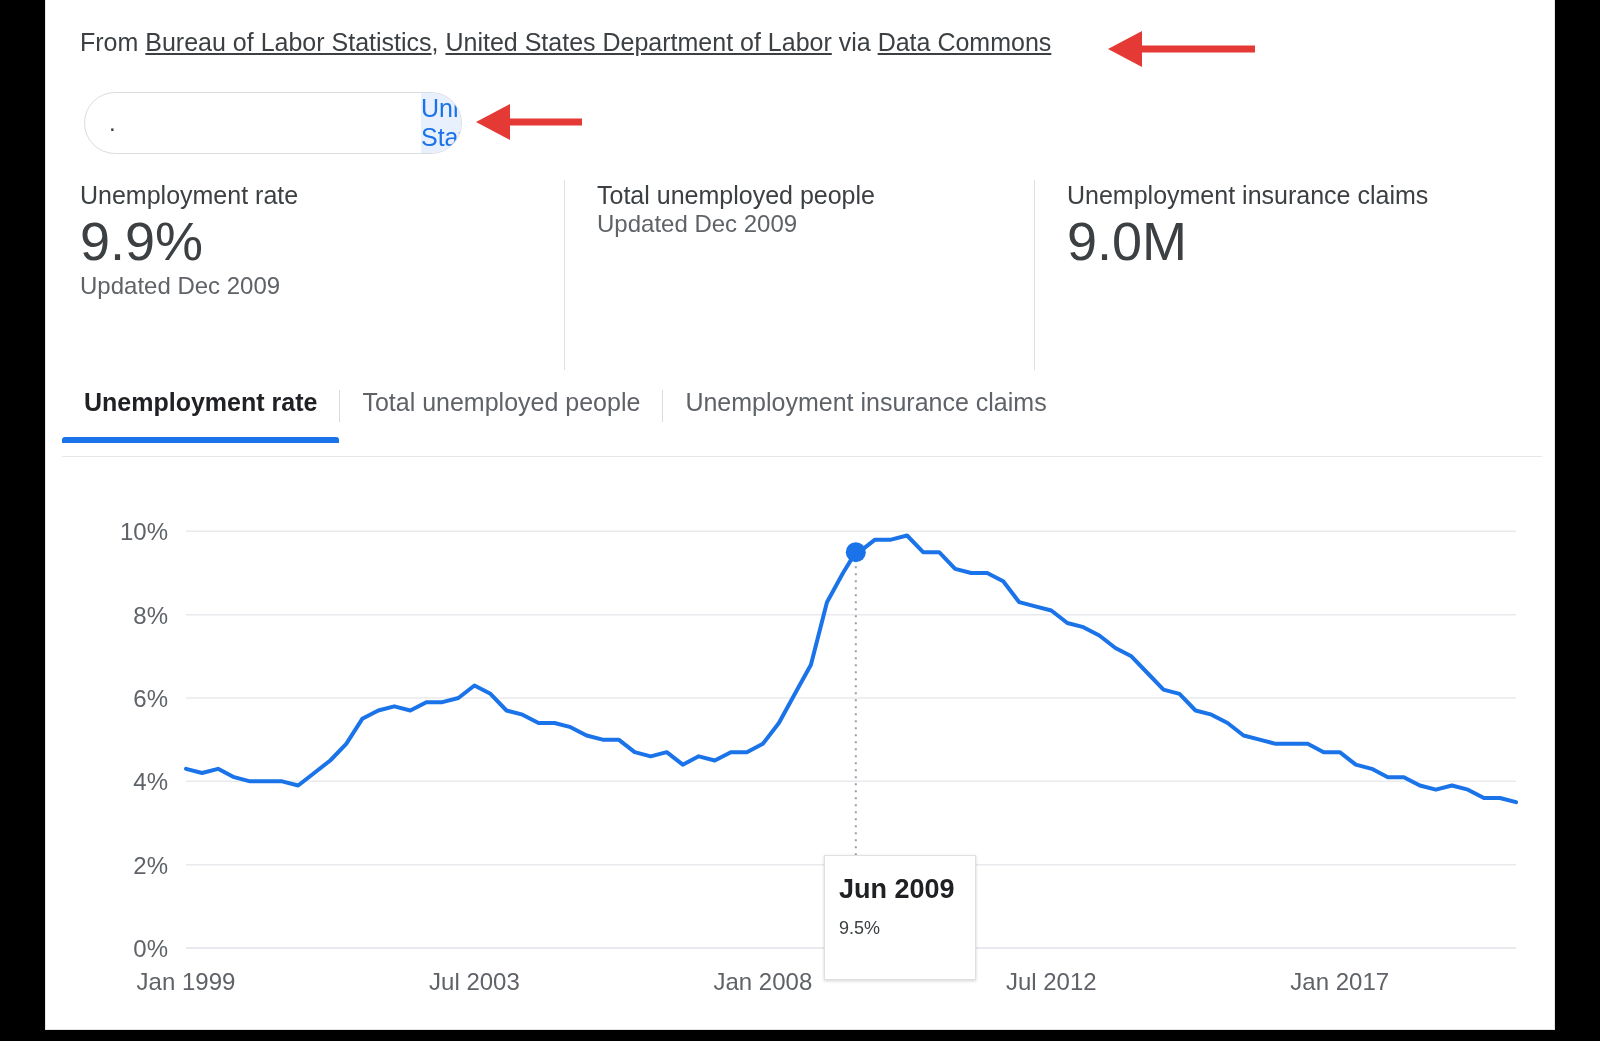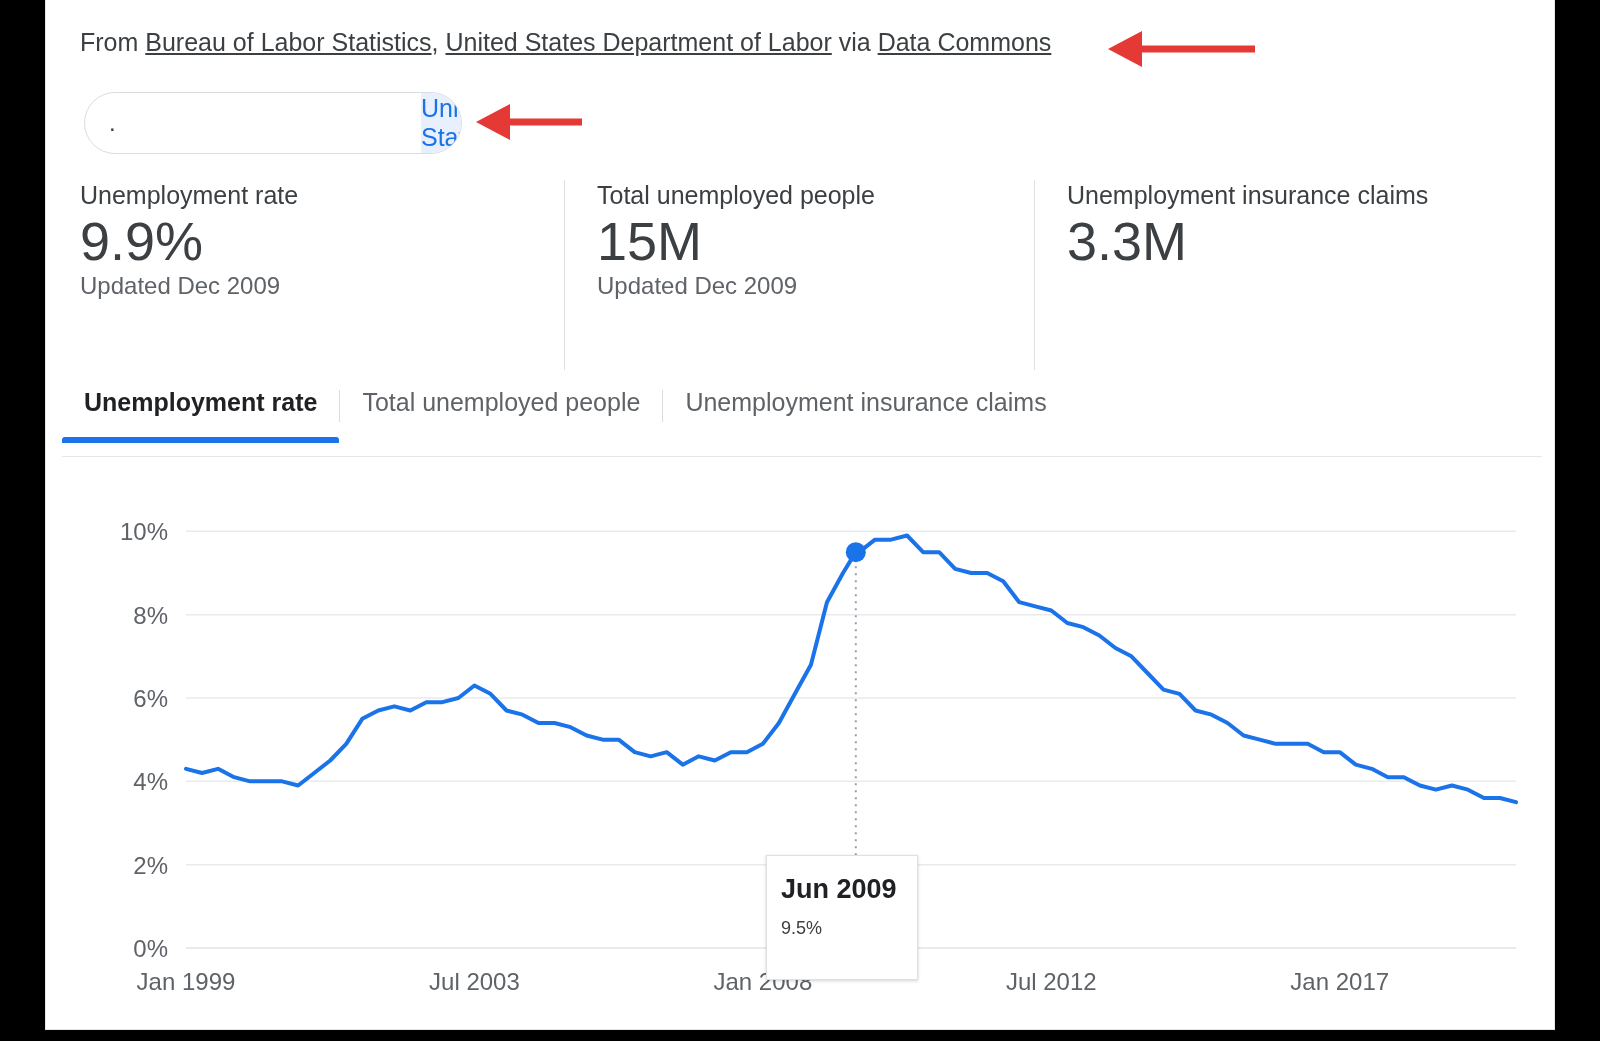--- a/index.html
+++ b/index.html
@@ -167,21 +167,21 @@
     font-family: "Liberation Sans", sans-serif;
     font-size: 24px;
     fill: #5f6368;
   }
   .ylabel { text-anchor: end; }
   .xlabel { text-anchor: middle; }
 
   
   .tooltip {
     position: absolute;
-    left: 720px;
+    left: 778px;
     top: 855px;
     width: 152px;
     height: 125px;
     background: #ffffff;
     border: 1px solid #e0e0e0;
     box-shadow: 0 1px 3px rgba(0,0,0,0.18);
     box-sizing: border-box;
     padding: 16px 0 0 14px;
   }
   .tooltip-title {
@@ -218,26 +218,25 @@
     </div>
 
     <div class="stats">
       <div class="stat s0">
         <div class="stat-label">Unemployment rate</div>
         <div class="stat-value">9.9%</div>
         <div class="stat-updated">Updated Dec 2009</div>
       </div>
       <div class="stat s1">
         <div class="stat-label">Total unemployed people</div>
-        <div class="stat-value">15M</div>
         <div class="stat-updated">Updated Dec 2009</div>
       </div>
       <div class="stat s2">
         <div class="stat-label">Unemployment insurance claims</div>
-        <div class="stat-value">3.3M</div>
+        <div class="stat-value">9.0M</div>
       </div>
     </div>
 
     <div class="tabs">
       <div class="tab active">Unemployment rate</div>
       <div class="tab-sep"></div>
       <div class="tab">Total unemployed people</div>
       <div class="tab-sep"></div>
       <div class="tab">Unemployment insurance claims</div>
     </div>

